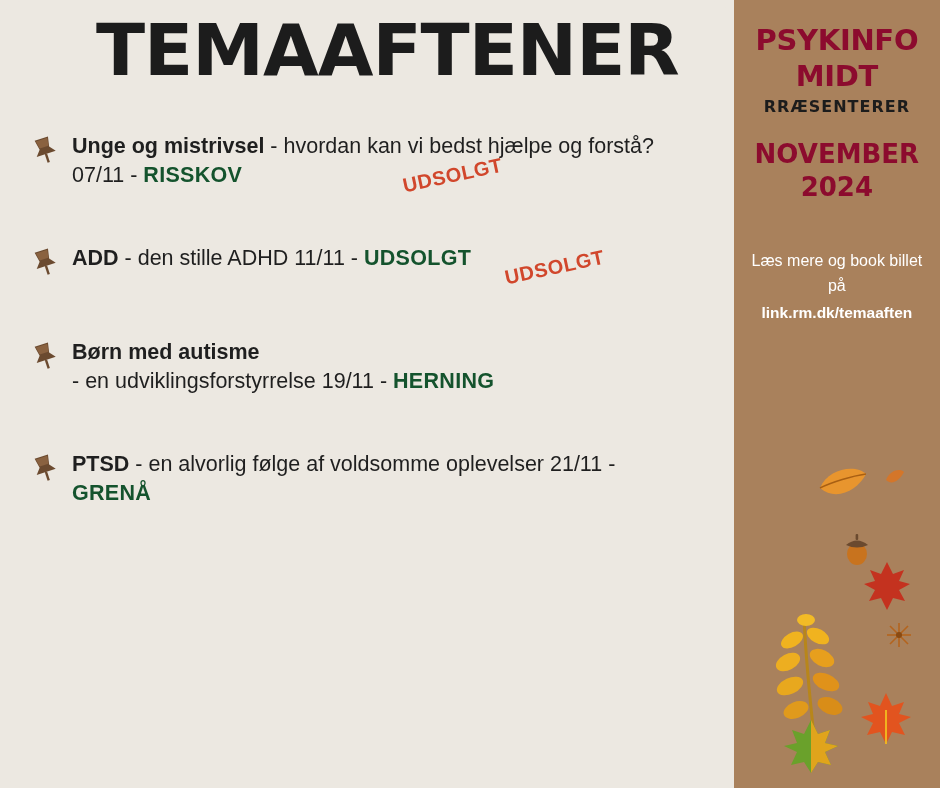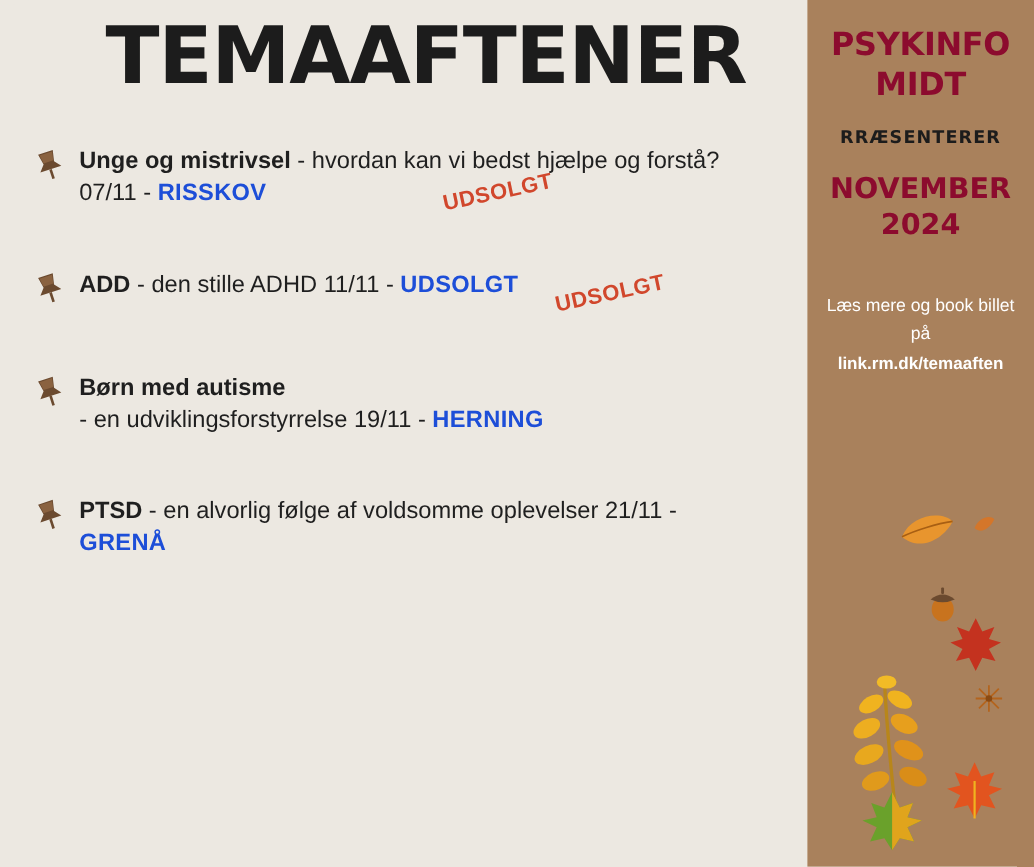--- a/index.html
+++ b/index.html
@@ -53,21 +53,21 @@
   .pin svg { display: block; }
   .etext {
     font-size: 21.5px;
     line-height: 1.35;
     color: #1f1f1f;
     max-width: 620px;
     position: relative;
   }
   .etext b { font-weight: 700; }
   .city {
-    color: #1d4ed8;
+    color: #14532d;
     font-weight: 700;
     letter-spacing: 0.3px;
   }
   .sold {
     position: absolute;
     color: #d1472c;
     font-weight: 700;
     font-size: 20px;
     letter-spacing: 0.5px;
     transform: rotate(-12deg);
@@ -88,21 +88,21 @@
   }
   .brand {
     font-family: "DejaVu Sans", sans-serif;
     font-weight: 900;
     font-size: 29px;
     line-height: 1.25;
     color: #8c0b2e;
     letter-spacing: -0.3px;
   }
   .presents {
-    margin-top: 20px;
+    margin-top: 2px;
     font-family: "DejaVu Sans", sans-serif;
     font-weight: 700;
     font-size: 16px;
     letter-spacing: 1px;
     color: #1c1c1c;
   }
   .month {
     margin-top: 22px;
     font-family: "DejaVu Sans", sans-serif;
     font-weight: 900;

